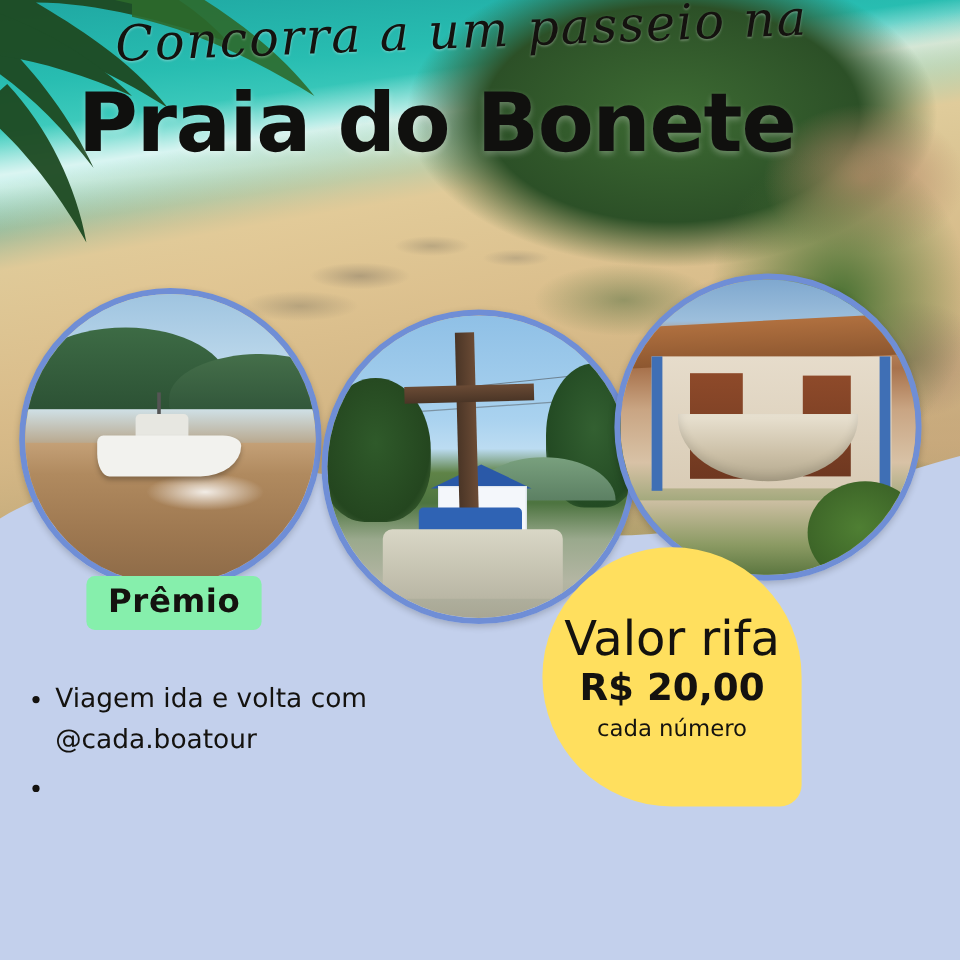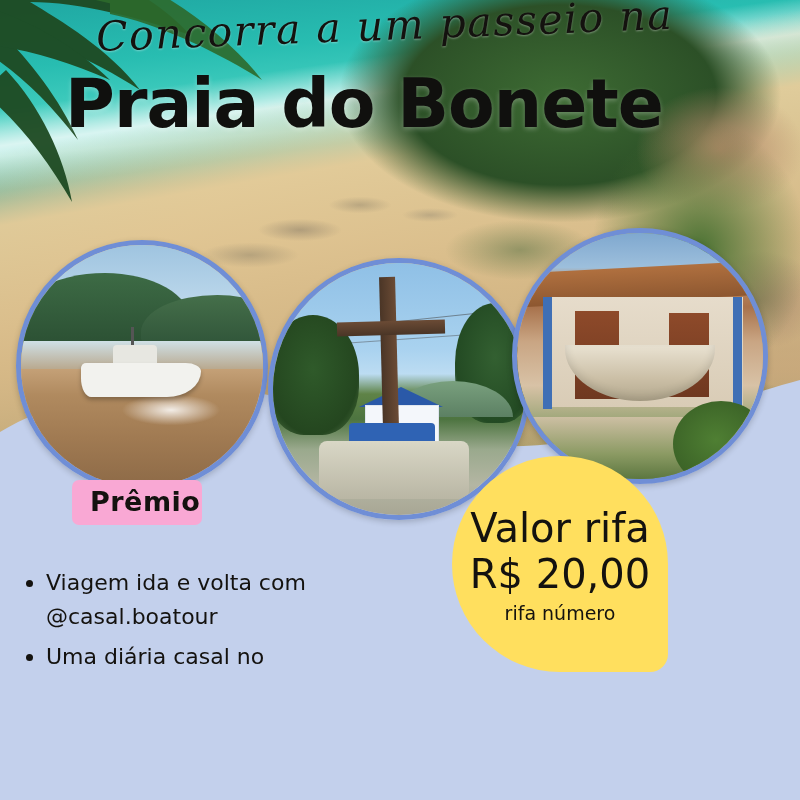--- a/index.html
+++ b/index.html
@@ -257,23 +257,23 @@
   .photo-house .post2 {
     position: absolute; left: 216px; top: 64px; width: 9px; height: 112px;
     background: #3f6fb5;
   }
 
   
   .badge-premio {
     position: absolute;
     left: 72px;
     top: 480px;
-    background: #f9a8d4;
+    background: #86efac;
     border-radius: 7px;
-    padding: 6px 2px 8px 18px;
+    padding: 6px 18px 8px 18px;
     font-family: "DejaVu Sans", sans-serif;
     font-weight: bold;
     font-size: 27px;
     color: #14120f;
     letter-spacing: 0.5px;
   }
 
   .bubble {
     position: absolute;
     left: 452px;
@@ -291,22 +291,22 @@
     color: #14120f;
   }
   .bubble .l1 {
     font-family: "DejaVu Sans", sans-serif;
     font-weight: normal;
     font-size: 40px;
     line-height: 1.15;
   }
   .bubble .l2 {
     font-family: "DejaVu Sans", sans-serif;
-    font-weight: normal;
-    font-size: 40px;
+    font-weight: bold;
+    font-size: 31px;
     line-height: 1.15;
   }
   .bubble .l3 {
     font-family: "DejaVu Sans", sans-serif;
     font-size: 19px;
     margin-top: 5px;
   }
 
   
   .prize-list {
@@ -402,29 +402,29 @@
       <div class="ground"></div>
       <div class="bush"></div>
     </div>
   </div>
 
   <div class="badge-premio">Prêmio</div>
 
   <div class="bubble">
     <div class="l1">Valor rifa</div>
     <div class="l2">R$ 20,00</div>
-    <div class="l3">rifa número</div>
+    <div class="l3">cada número</div>
   </div>
 
   <div class="prize-list">
     <ul>
       <li>
         <span>Viagem ida e volta com</span><br>
-        <span>@casal.boatour</span>
+        <span>@cada.boatour</span>
       </li>
       <li>
-        <span>Uma diária casal no</span><br>
+        <br>
       </li>
     </ul>
   </div>
 
 
 </div>
 
 </body></html>

